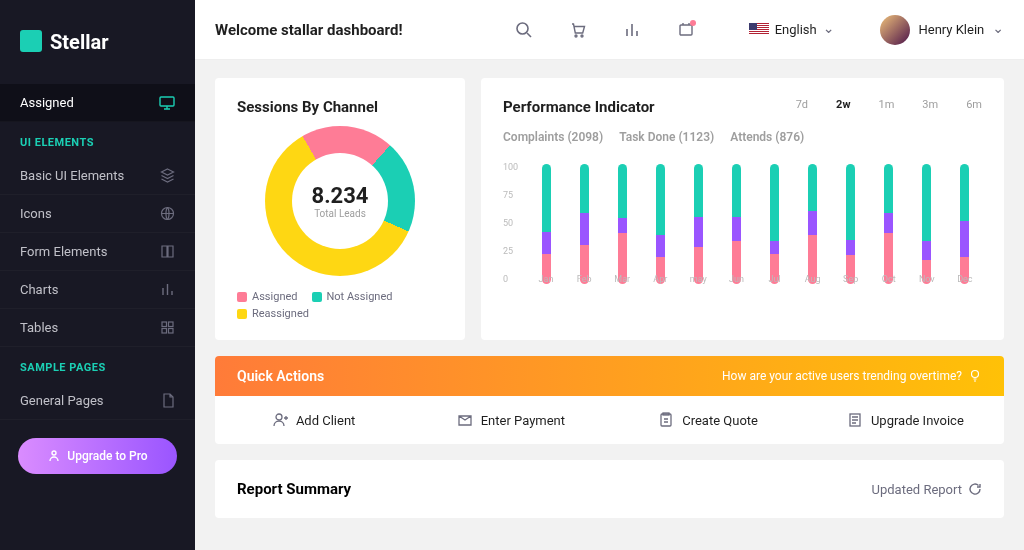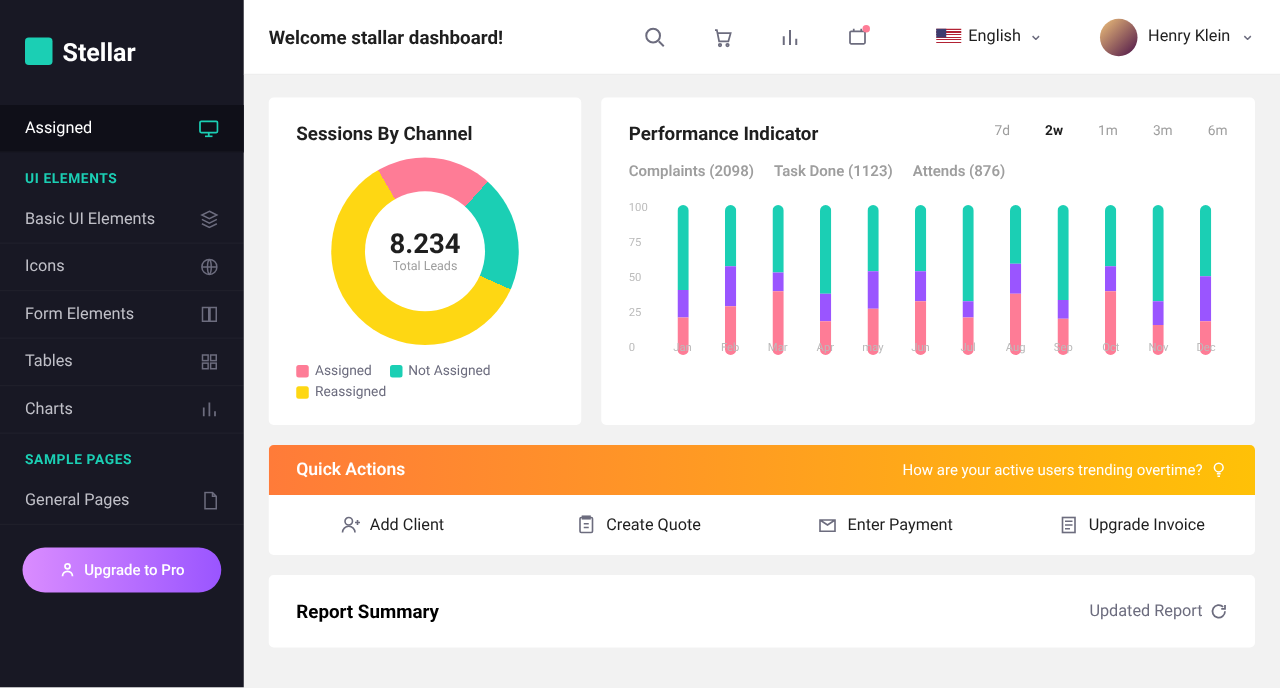--- a/index.html
+++ b/index.html
@@ -115,35 +115,35 @@
       </li>
       <li class="nav-item">
         <span>Form Elements</span>
         <span class="ic">
           <svg width="15" height="15" viewBox="0 0 15 15" fill="none" stroke="currentColor" stroke-width="1.2">
               <path d="M2 2h5v11H2zM8 2h5v11H8zM7 2v11"></path>
             </svg>
         </span>
       </li>
       <li class="nav-item">
+        <span>Charts</span>
+        <span class="ic">
+          <svg width="15" height="15" viewBox="0 0 15 15" fill="none" stroke="currentColor" stroke-width="1.4">
+              <path d="M3 13V6M7.5 13V2M12 13V9"></path>
+            </svg>
+        </span>
+      </li>
+      <li class="nav-item">
         <span>Tables</span>
         <span class="ic">
           <svg width="15" height="15" viewBox="0 0 15 15" fill="none" stroke="currentColor" stroke-width="1.2">
               <rect x="2" y="2" width="4.5" height="4.5"></rect>
               <rect x="8.5" y="2" width="4.5" height="4.5"></rect>
               <rect x="2" y="8.5" width="4.5" height="4.5"></rect>
               <rect x="8.5" y="8.5" width="4.5" height="4.5"></rect>
-            </svg>
-        </span>
-      </li>
-      <li class="nav-item">
-        <span>Charts</span>
-        <span class="ic">
-          <svg width="15" height="15" viewBox="0 0 15 15" fill="none" stroke="currentColor" stroke-width="1.4">
-              <path d="M3 13V6M7.5 13V2M12 13V9"></path>
             </svg>
         </span>
       </li>
       <li class="nav-header">SAMPLE PAGES</li>
       <li class="nav-item">
         <span>General Pages</span>
         <span class="ic">
           <svg width="13" height="15" viewBox="0 0 13 15" fill="none" stroke="currentColor" stroke-width="1.2">
               <path d="M2 1h6l3 3v10H2zM8 1v3h3"></path>
             </svg>
@@ -371,34 +371,34 @@
                 <svg width="16" height="16" viewBox="0 0 16 16" fill="none" stroke="currentColor" stroke-width="1.3">
                   <circle cx="7" cy="5" r="3"></circle>
                   <path d="M2 14c0-2.8 2.2-5 5-5s5 2.2 5 5M12 6h4M14 4v4"></path>
                 </svg>
               </span>
               <span>Add Client</span>
             </div>
             <div class="qa-item">
               <span class="ic">
                 <svg width="16" height="16" viewBox="0 0 16 16" fill="none" stroke="currentColor" stroke-width="1.3">
+                  <path d="M2 4h12v9H2zM2 4l6 4 6-4"></path>
+                </svg>
+              </span>
+              <span>Enter Payment</span>
+            </div>
+            <div class="qa-item">
+              <span class="ic">
+                <svg width="16" height="16" viewBox="0 0 16 16" fill="none" stroke="currentColor" stroke-width="1.3">
                   <rect x="3" y="2" width="10" height="12" rx="1"></rect>
                   <rect x="5" y="1" width="6" height="2"></rect>
                   <path d="M6 7h4M6 10h4"></path>
                 </svg>
               </span>
               <span>Create Quote</span>
-            </div>
-            <div class="qa-item">
-              <span class="ic">
-                <svg width="16" height="16" viewBox="0 0 16 16" fill="none" stroke="currentColor" stroke-width="1.3">
-                  <path d="M2 4h12v9H2zM2 4l6 4 6-4"></path>
-                </svg>
-              </span>
-              <span>Enter Payment</span>
             </div>
             <div class="qa-item">
               <span class="ic">
                 <svg width="16" height="16" viewBox="0 0 16 16" fill="none" stroke="currentColor" stroke-width="1.3">
                   <rect x="3" y="2" width="10" height="12"></rect>
                   <path d="M5 5h6M5 8h6M5 11h4"></path>
                 </svg>
               </span>
               <span>Upgrade Invoice</span>
             </div>

